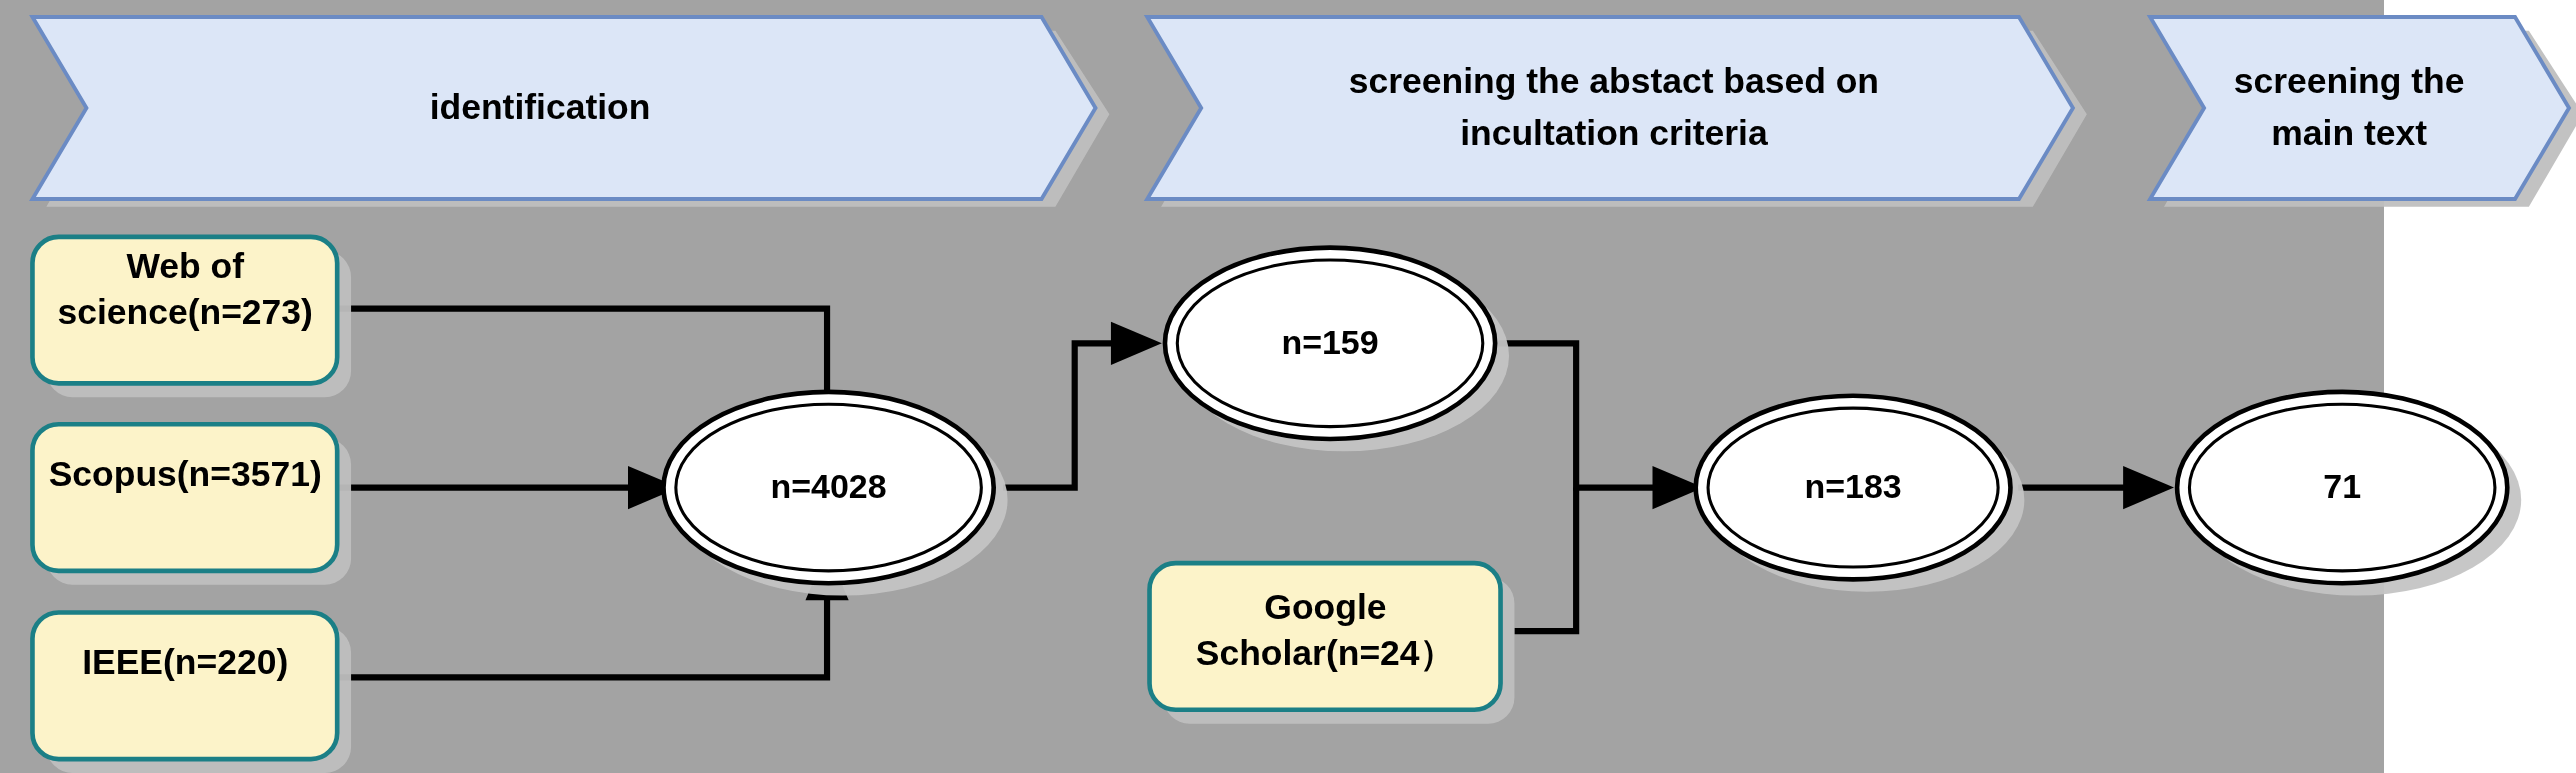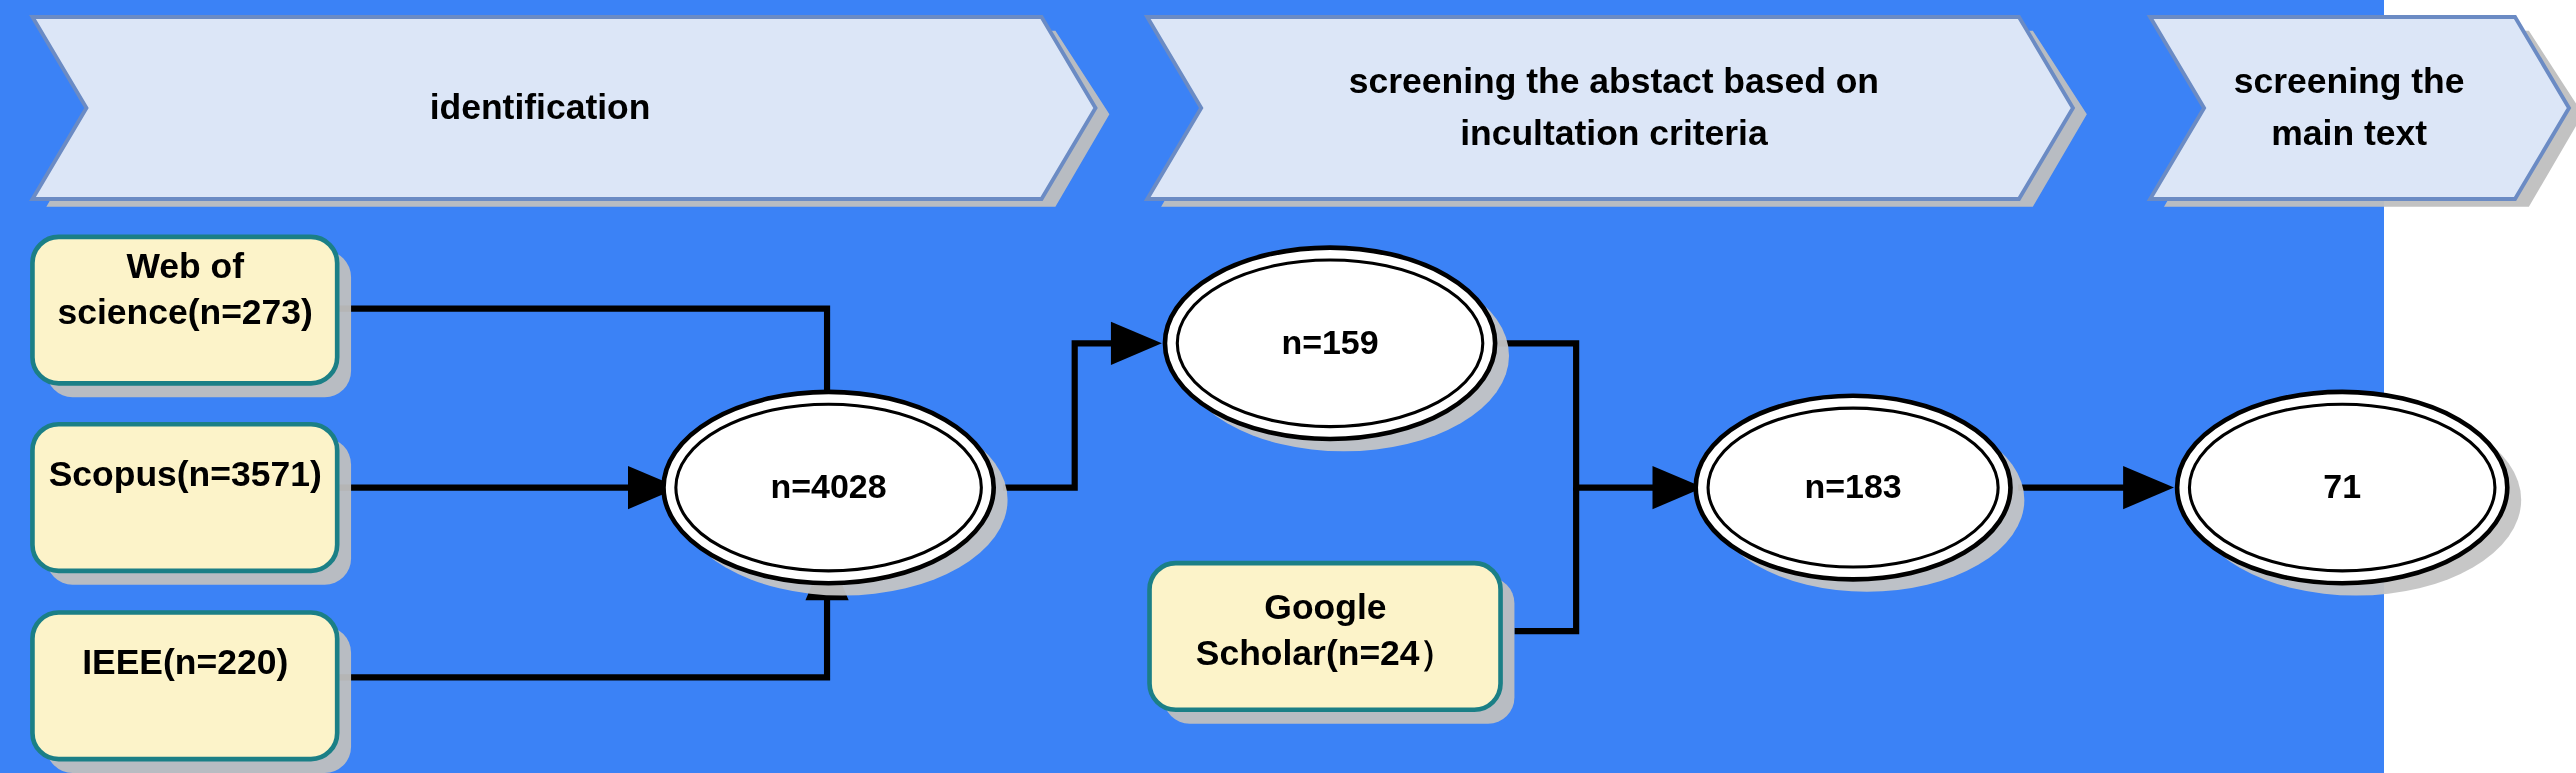--- a/index.html
+++ b/index.html
@@ -11,21 +11,21 @@
   body {
     width: 2576px;
     height: 773px;
     overflow: hidden;
     font-family: "Liberation Sans", sans-serif;
   }
   #diagram-root {
     position: relative;
     width: 2384px;
     height: 773px;
-    background: #3b82f6;
+    background: #a3a3a3;
   }
   svg.diagram {
     display: block;
     width: 2576px;
     height: 773px;
   }
   .banner-shape {
     fill: #DCE6F7;
     stroke: #6B8BC4;
     stroke-width: 5;

